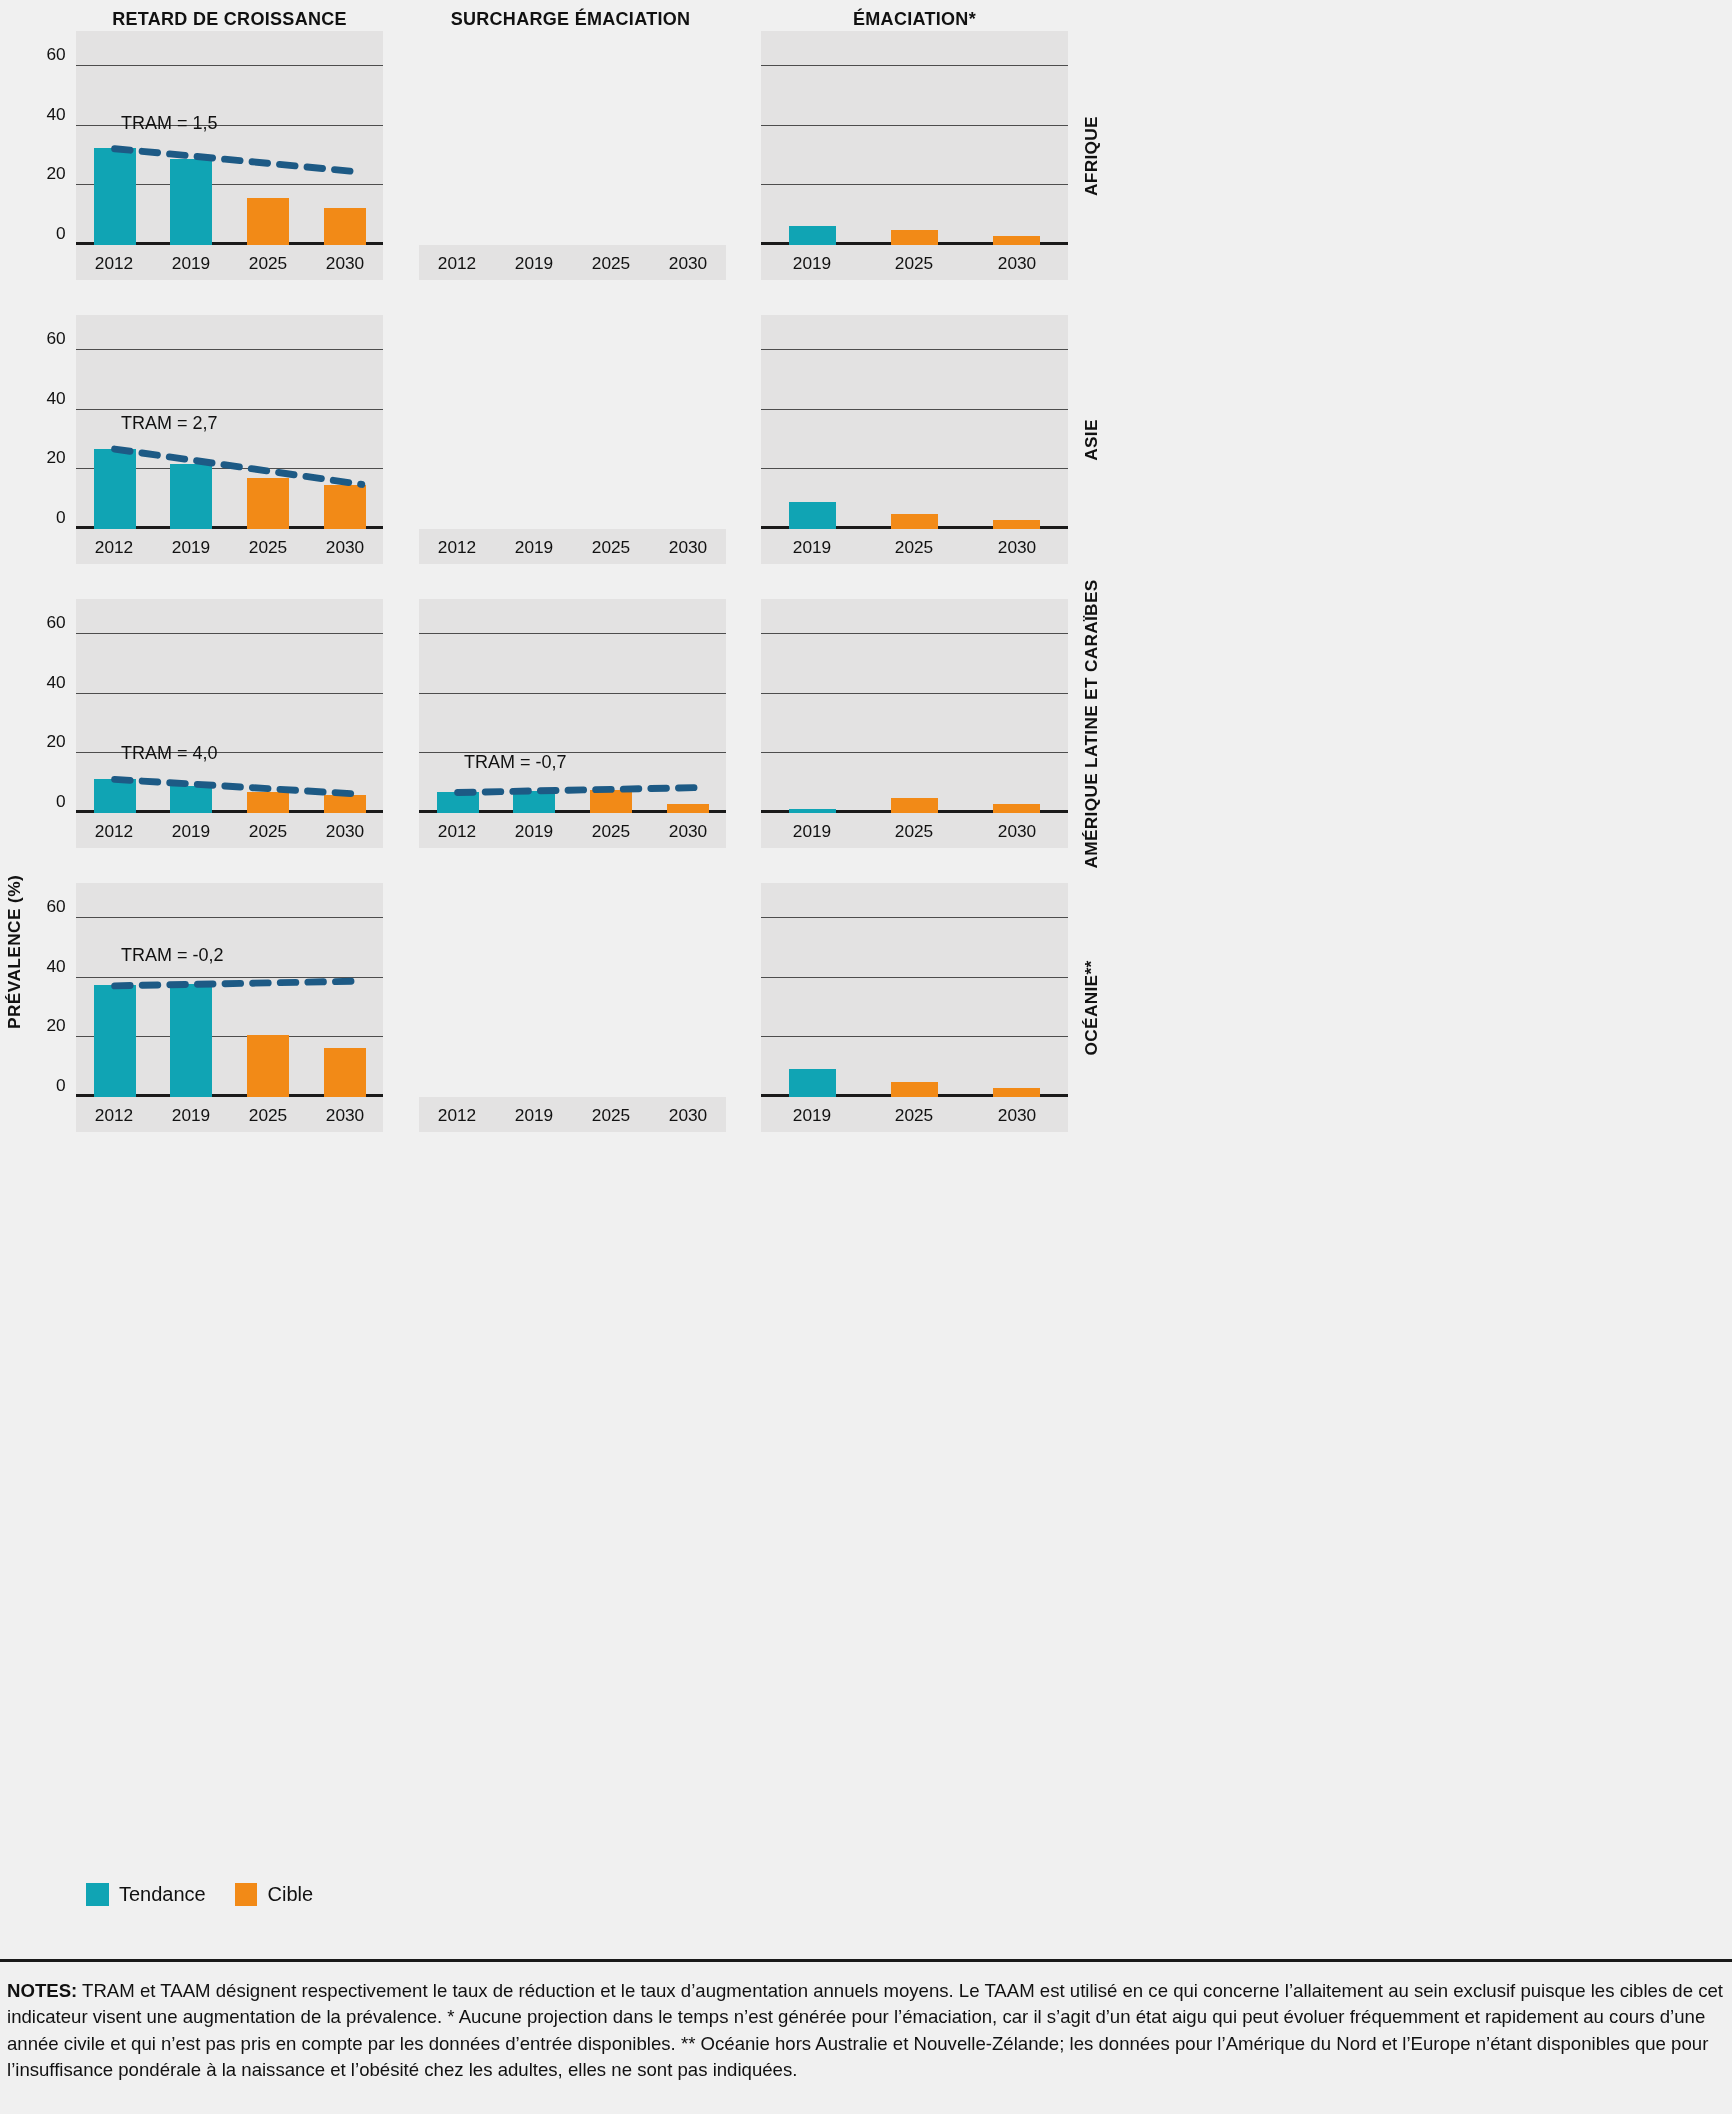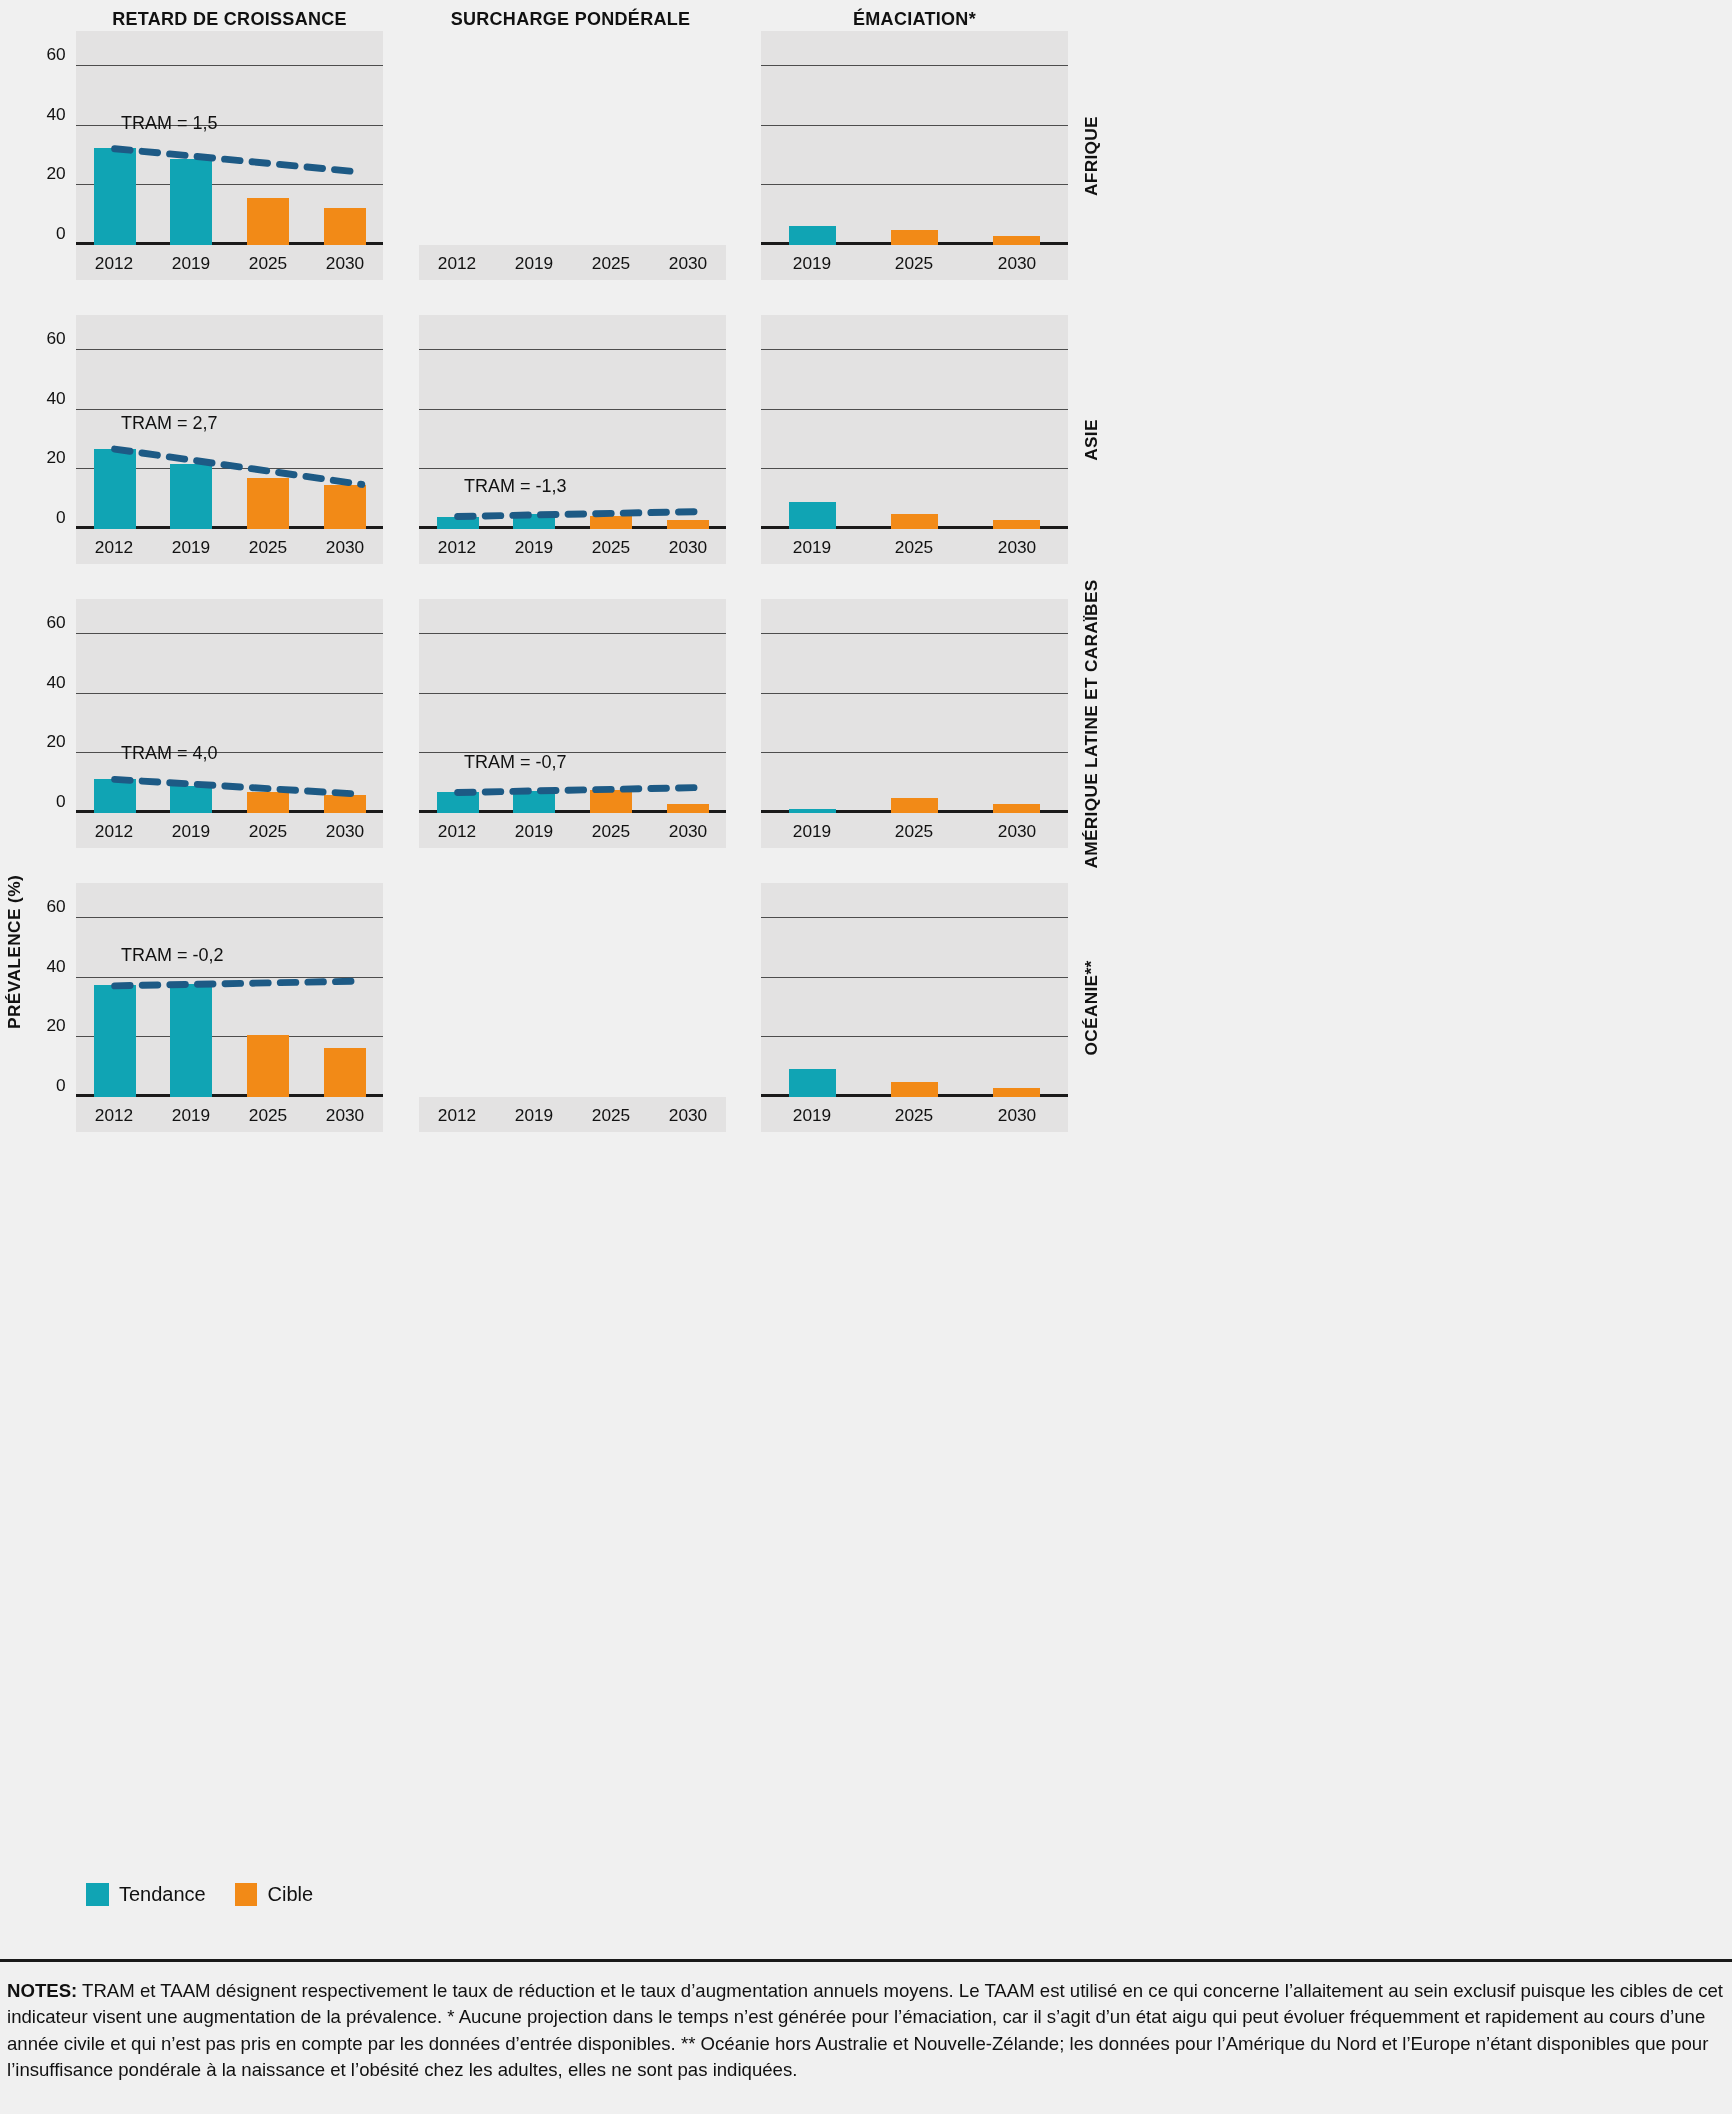--- a/index.html
+++ b/index.html
@@ -161,21 +161,21 @@
     text-align: left;
     color: #111;
   }
   .notes b { font-weight: bold; }
 </style>
 </head>
 <body>
 
 <div class="col-headers">
     <div class="col-header" style="left: -30px; width: 519px;">RETARD DE CROISSANCE</div>
-    <div class="col-header" style="left: 311px; width: 519px;">SURCHARGE PONDÉRALE</div>
+    <div class="col-header" style="left: 311px; width: 519px;">SURCHARGE ÉMACIATION</div>
     <div class="col-header" style="left: 655px; width: 519px;">ÉMACIATION*</div>
   </div>
 
 <div class="yaxis-title">PRÉVALENCE (%)</div>
 
 <div class="grid">
     <div class="row">
       <div class="panel" style="left: 76px; width: 307px;">
         <div class="plot">
           <div class="gridline" style="bottom: 179px;"></div>
@@ -249,34 +249,20 @@
           <div class="tram" style="top: 98px; left: 45px;">TRAM = 2,7</div>
         </div>
         <div class="xband">
           <div class="xlabel" style="left: 38px;">2012</div>
           <div class="xlabel" style="left: 115px;">2019</div>
           <div class="xlabel" style="left: 192px;">2025</div>
           <div class="xlabel" style="left: 269px;">2030</div>
         </div>
       </div>
       <div class="panel" style="left: 419px; width: 307px;">
-        <div class="plot">
-          <div class="gridline" style="bottom: 179px;"></div>
-          <div class="gridline" style="bottom: 119px;"></div>
-          <div class="gridline" style="bottom: 60px;"></div>
-          <div class="gridline" style="bottom: 0px; height: 3.5px; background: rgb(26, 26, 26);"></div>
-          <div class="bar trend" style="left: 17.6px; width: 42px; height: 12.5px;"></div>
-          <div class="bar trend" style="left: 94px; width: 42px; height: 15px;"></div>
-          <div class="bar target" style="left: 171px; width: 42px; height: 13px;"></div>
-          <div class="bar target" style="left: 248px; width: 42px; height: 9px;"></div>
-          <svg class="dashline" width="307" height="214" viewBox="0 0 355 248">
-            <line x1="44.375" y1="233.53333333333333" x2="330.785" y2="227.67777777777778" stroke="#1d5a85" stroke-width="8" stroke-linecap="round" stroke-dasharray="18 14"></line>
-          </svg>
-          <div class="tram" style="top: 161px; left: 45px;">TRAM = -1,3</div>
-        </div>
         <div class="xband">
           <div class="xlabel" style="left: 38px;">2012</div>
           <div class="xlabel" style="left: 115px;">2019</div>
           <div class="xlabel" style="left: 192px;">2025</div>
           <div class="xlabel" style="left: 269px;">2030</div>
         </div>
       </div>
       <div class="panel" style="left: 761px; width: 307px;">
         <div class="plot">
           <div class="gridline" style="bottom: 179px;"></div>

